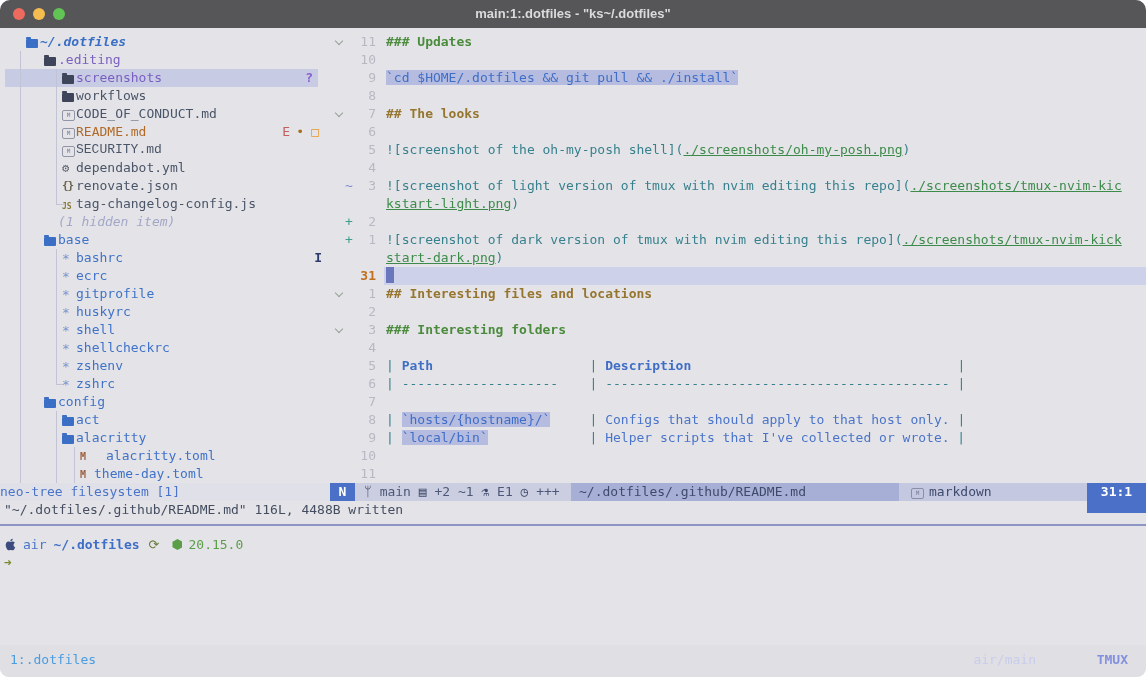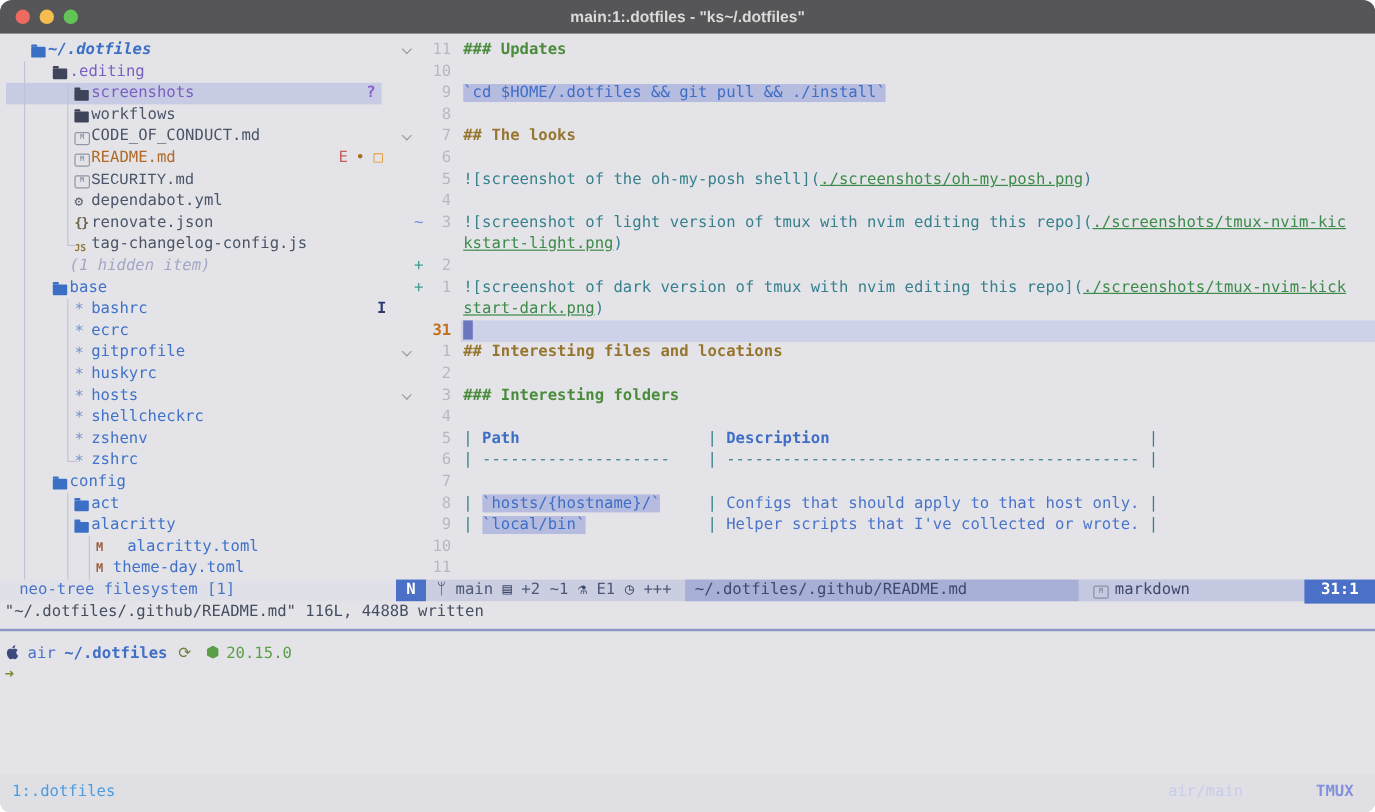--- a/index.html
+++ b/index.html
@@ -60,31 +60,31 @@
   .tk-txt{color:#37808D;}
   .tk-link{color:#3D8B4A;text-decoration:underline;}
   .tk-code{color:#3F6EC6;background:#B6BCDF;}
   .tk-pipe{color:#37808D;}
   .tk-dash{color:#37808D;}
   .tk-th{color:#3F6EC6;font-weight:bold;}
   .tk-cell{color:#4A74C9;}
   .tk-sp{color:inherit;}
   
   .winbar{position:absolute;left:0;top:455px;width:330px;height:18px;background:#E0E1E8;color:#4A74C9;}
-  .winbar span{margin-left:16px;}
+  .winbar span{margin-left:0;}
   .statusline{position:absolute;left:330px;top:455px;width:816px;height:18px;background:#CBCEE0;color:#4D5878;}
   .sl-mode{position:absolute;left:0;top:0;width:25px;height:18px;background:#4A70C7;color:#FFFFFF;font-weight:bold;text-align:center;}
   .sl-mid{position:absolute;left:34px;top:0;white-space:pre;}
   .sl-mid .sl-icon{color:#3E4A6B;}
   .sl-path{position:absolute;left:241px;top:0;width:328px;height:18px;background:#A8AFD6;color:#3E4A6B;}
   .sl-path span{margin-left:8px;}
   .sl-ft{position:absolute;left:569px;top:0;width:188px;height:18px;background:#C4C8E0;color:#3E4A6B;}
   .sl-ft .ic-md{left:12px;border-color:#8A8FA8;color:#8A8FA8;}
   .sl-ft .ft-text{position:absolute;left:30px;}
-  .sl-pos{position:absolute;left:757px;top:0;width:59px;height:20px;background:#4A70C7;color:#FFFFFF;font-weight:bold;text-align:center;}
+  .sl-pos{position:absolute;left:757px;top:0;width:59px;height:30px;background:#4A70C7;color:#FFFFFF;font-weight:bold;text-align:center;}
   
   .cmdline{position:absolute;left:4px;top:473px;color:#454E60;white-space:pre;}
   
   .pane-sep{position:absolute;left:0;top:496px;width:1146px;height:2px;background:#8D95C5;}
   .shell-line1{position:absolute;left:5px;top:508px;height:18px;text-align:center;}
   .shell-line1 .apple{display:inline-block;vertical-align:-2px;}
   .sh-host{color:#4A74C9;margin-left:7px;}
   .sh-path{color:#3F6EC6;font-weight:bold;margin-left:7px;}
   .sh-sync{color:#6B7D3F;margin-left:9px;}
   .sh-hex{display:inline-block;width:10px;height:11px;background:#5A9E48;margin-left:13px;vertical-align:-1px;
@@ -207,21 +207,21 @@
         <div class="t-row">
           <span class="t-guide" style="left: 20px;"></span>
           <span class="t-guide" style="left: 56px;"></span>
           <span class="ic-star" style="left: 62px;">*</span>
           <span class="t-label c-blue" style="left: 76px;">huskyrc</span>
         </div>
         <div class="t-row">
           <span class="t-guide" style="left: 20px;"></span>
           <span class="t-guide" style="left: 56px;"></span>
           <span class="ic-star" style="left: 62px;">*</span>
-          <span class="t-label c-blue" style="left: 76px;">hosts</span>
+          <span class="t-label c-blue" style="left: 76px;">shell</span>
         </div>
         <div class="t-row">
           <span class="t-guide" style="left: 20px;"></span>
           <span class="t-guide" style="left: 56px;"></span>
           <span class="ic-star" style="left: 62px;">*</span>
           <span class="t-label c-blue" style="left: 76px;">shellcheckrc</span>
         </div>
         <div class="t-row">
           <span class="t-guide" style="left: 20px;"></span>
           <span class="t-guide" style="left: 56px;"></span>

